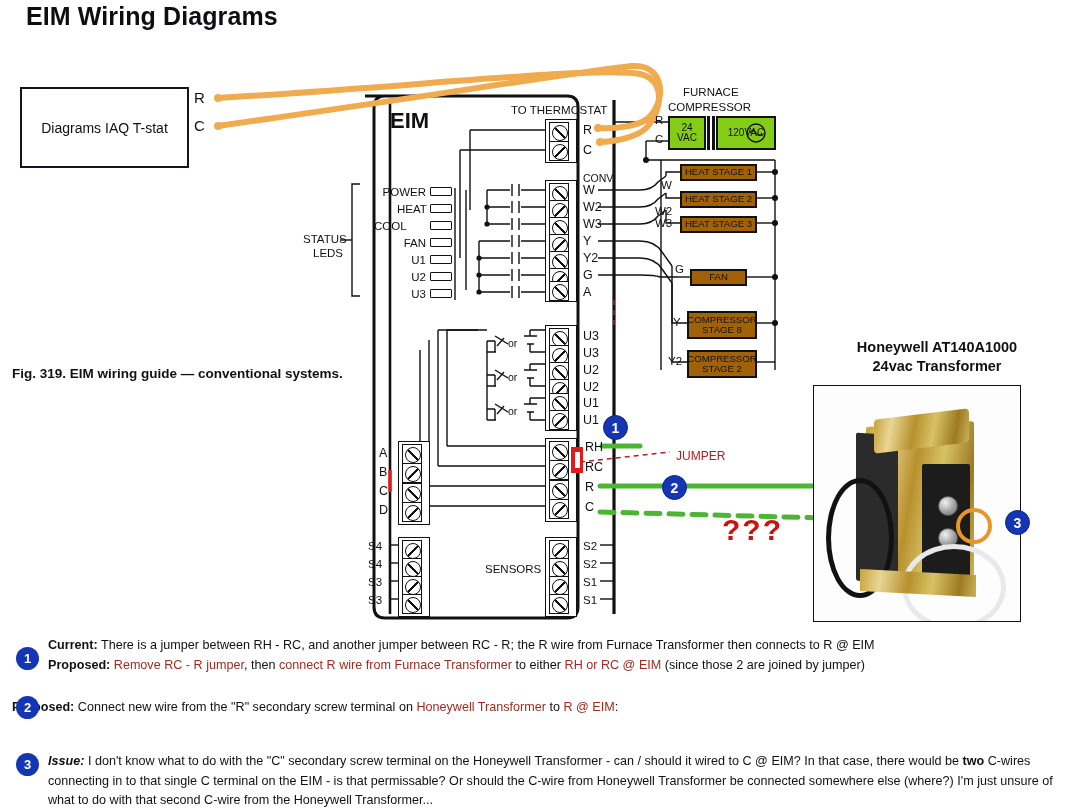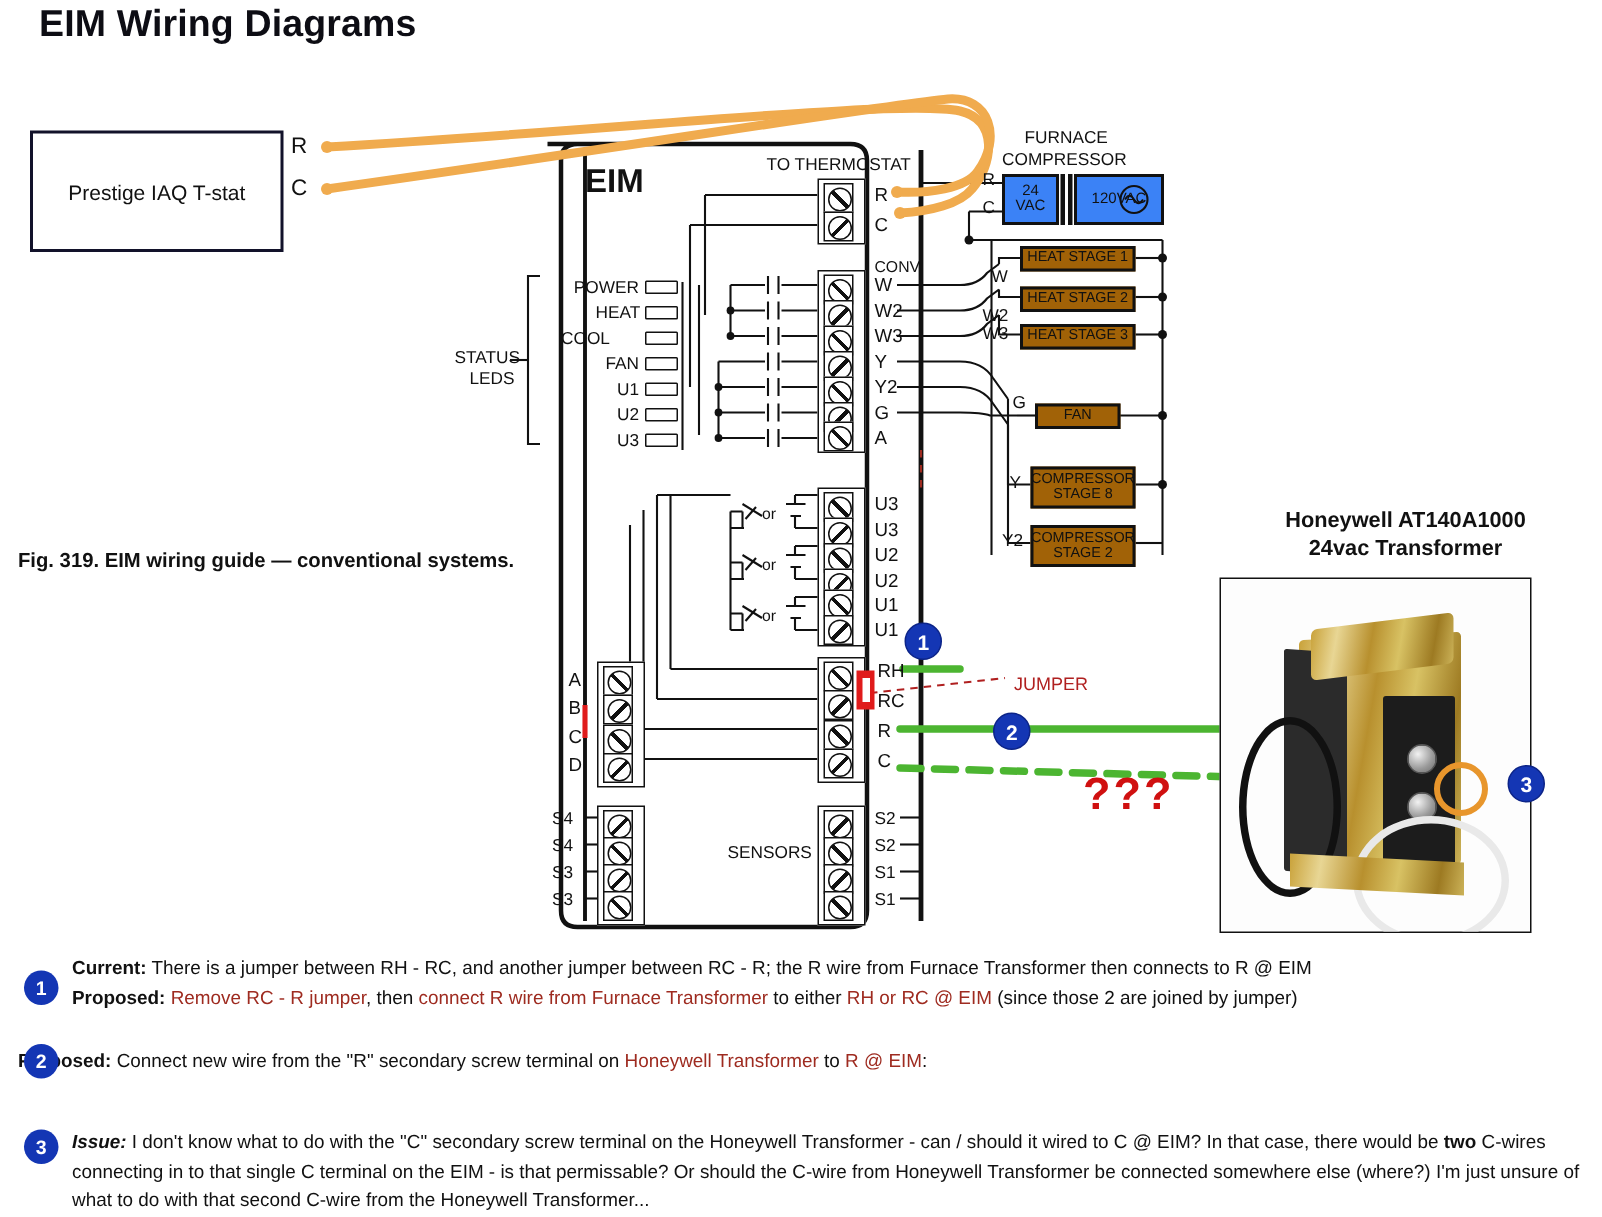--- a/index.html
+++ b/index.html
@@ -63,21 +63,21 @@
     font-size: 22px; font-weight: bold; color: #111;
   }
 
   
   .stage-box {
     position: absolute; border: 2px solid #111; background: #a16207;
     display: flex; align-items: center; justify-content: center;
     font-size: 9.6px; color: #111; text-align: center; line-height: 1.05;
   }
   .xf-box {
-    position: absolute; border: 2.2px solid #111; background: #3b82f6;
+    position: absolute; border: 2.2px solid #111; background: #84cc16;
     display: flex; align-items: center; justify-content: center;
     font-size: 10px; color: #111; text-align: center; line-height: 1.0;
   }
 
   
   .led {
     position: absolute; width: 22px; height: 9px;
     border: 1.6px solid #111; background: #fff; border-radius: 1px;
   }
 
@@ -188,21 +188,21 @@
   .bold { font-weight: bold; }
 </style>
 </head>
 <body>
 
 <div id="page">
 
   <div id="doc-title">EIM Wiring Diagrams</div>
 
   <div id="tstat-box">
-    <span id="tstat-label">Prestige IAQ T-stat</span>
+    <span id="tstat-label">Diagrams IAQ T-stat</span>
   </div>
   <div class="tstat-term" style="left:194px; top:89px;">R</div>
   <div class="tstat-term" style="left:194px; top:117px;">C</div>
 
   <svg class="layer" viewBox="0 0 1068 811">
 
     <path d="M 365,96 L 567,96 Q 578,96 578,107 L 578,607 Q 578,618 567,618 L 385,618 Q 374,618 374,607 L 374,107 Q 374,96 385,96 Z" fill="none" stroke="#111" stroke-width="3"></path>
 
     <path d="M 360,184 L 352,184 L 352,296 L 360,296" fill="none" stroke="#111" stroke-width="1.4"></path>
     <line x1="352" y1="240" x2="340" y2="240" stroke="#111" stroke-width="1.4"></line>

